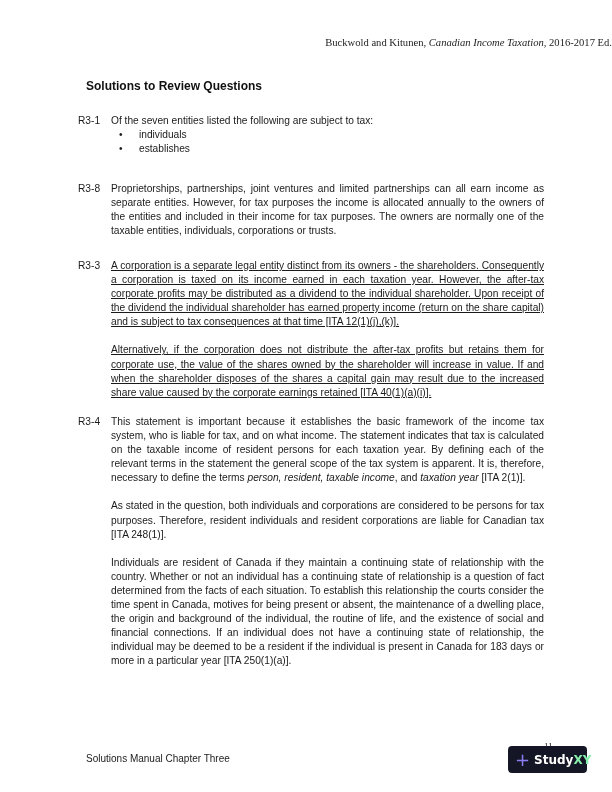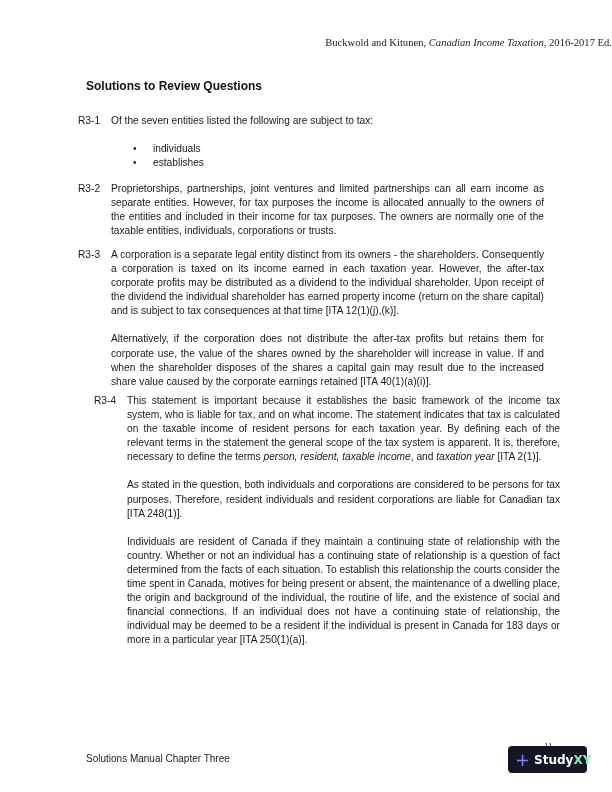--- a/index.html
+++ b/index.html
@@ -16,21 +16,21 @@
   }
   .q {
     position: absolute; left: 78px; width: 466px;
     font-family: "Liberation Sans", sans-serif; font-size: 10.2px; line-height: 14.1px; color: #1a1a1a;
   }
   .q .label { position: absolute; left: 0; top: 0; width: 32px; }
   .q .body { margin-left: 33px; }
   .q p { margin: 0; text-align: justify; }
   .q p.last { text-align: left; }
   .q p + p { margin-top: 14px; }
-  .q ul { margin: 14px; padding: 0; list-style: none; }
+  .q ul { margin: 0; padding: 0; list-style: none; }
   .q li { position: relative; padding-left: 20px; margin-left: 8px; }
   .q li::before { content: "\2022"; position: absolute; left: 0; top: 0; }
   .footer-left {
     position: absolute; top: 753px; left: 86px;
     font-family: Liberation Sans, sans-serif; font-size: 10px; color: #222;
   }
   .page-num {
     position: absolute; top: 741px; left: 544px;
     font-family: "Liberation Serif", serif; font-size: 9px; color: #222;
   }
@@ -57,35 +57,35 @@
   <div class="body">
     <p class="last">Of the seven entities listed the following are subject to tax:</p>
     <ul>
       <li>individuals</li>
       <li>establishes</li>
     </ul>
   </div>
 </div>
 
 <div class="q" style="top:182px;">
-  <span class="label">R3-2</span>
+  <span class="label">R3-8</span>
   <div class="body">
     <p>Proprietorships, partnerships, joint ventures and limited partnerships can all earn income as separate entities. However, for tax purposes the income is allocated annually to the owners of the entities and included in their income for tax purposes. The owners are normally one of the taxable entities, individuals, corporations or trusts.</p>
   </div>
 </div>
 
-<div class="q" style="top:248px;">
+<div class="q" style="top:259px;text-decoration:underline;">
   <span class="label">R3-3</span>
   <div class="body">
     <p>A corporation is a separate legal entity distinct from its owners - the shareholders. Consequently a corporation is taxed on its income earned in each taxation year. However, the after-tax corporate profits may be distributed as a dividend to the individual shareholder. Upon receipt of the dividend the individual shareholder has earned property income (return on the share capital) and is subject to tax consequences at that time [ITA 12(1)(j),(k)].</p>
     <p>Alternatively, if the corporation does not distribute the after-tax profits but retains them for corporate use, the value of the shares owned by the shareholder will increase in value. If and when the shareholder disposes of the shares a capital gain may result due to the increased share value caused by the corporate earnings retained [ITA 40(1)(a)(i)].</p>
   </div>
 </div>
 
-<div class="q" style="top:394px;margin-left:16px;">
+<div class="q" style="top:415px;">
   <span class="label">R3-4</span>
   <div class="body">
     <p><span>This statement is important because it establishes the basic framework of the income tax system, who is liable for tax, and on what income. The statement indicates that tax is calculated on the taxable income of resident persons for each taxation year. By defining each of the relevant terms in the statement the general scope of the tax system is apparent. It is, therefore, necessary to define the terms </span><i>person, resident, taxable income</i><span>, and </span><i>taxation year</i><span> [ITA 2(1)].</span></p>
     <p>As stated in the question, both individuals and corporations are considered to be persons for tax purposes. Therefore, resident individuals and resident corporations are liable for Canadian tax [ITA 248(1)].</p>
     <p>Individuals are resident of Canada if they maintain a continuing state of relationship with the country. Whether or not an individual has a continuing state of relationship is a question of fact determined from the facts of each situation. To establish this relationship the courts consider the time spent in Canada, motives for being present or absent, the maintenance of a dwelling place, the origin and background of the individual, the routine of life, and the existence of social and financial connections. If an individual does not have a continuing state of relationship, the individual may be deemed to be a resident if the individual is present in Canada for 183 days or more in a particular year [ITA 250(1)(a)].</p>
   </div>
 </div>
 
 <div class="footer-left">Solutions Manual Chapter Three</div>
 <div class="page-num">11</div>

